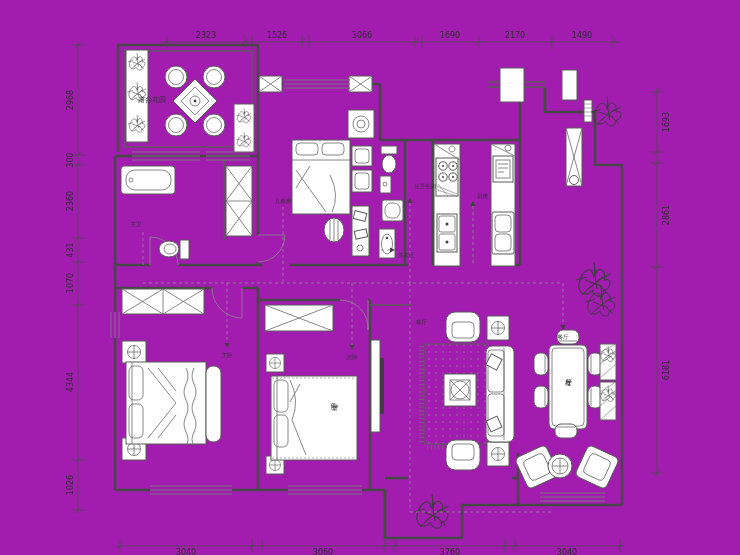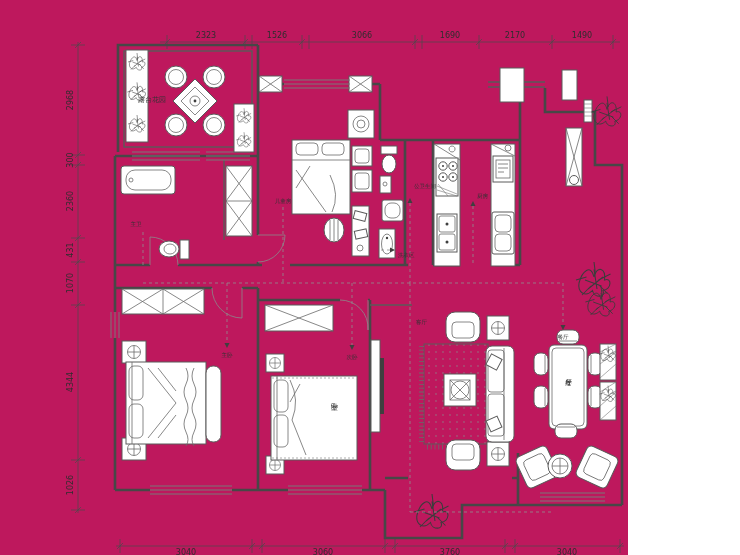--- a/index.html
+++ b/index.html
@@ -1,16 +1,16 @@
 <!DOCTYPE html>
 <html><head>
 <meta charset="utf-8">
 <style>
   html,body{margin:0;padding:0;background:#fff;}
-  .canvas{position:relative;width:628px;height:555px;background:#be185d;overflow:hidden;
+  .canvas{position:relative;width:740px;height:555px;background:#a21caf;overflow:hidden;
           font-family:"DejaVu Sans",sans-serif;text-decoration:underline;}
   svg{position:absolute;left:0;top:0;}
   svg text{font-family:"DejaVu Sans",sans-serif;fill:#2e2e2e;}
   .dimtxt{font-size:8px;}
   .lbl{font-size:5.5px;fill:#333;}
   .lbl-big{font-size:7px;}
   .vtxt{writing-mode:vertical-rl;text-orientation:upright;font-size:7px;letter-spacing:1px;}
   .wall{stroke:#474747;stroke-width:2.6;fill:none;stroke-linecap:butt;}
   .wall-thin{stroke:#5a5a5a;stroke-width:1.4;fill:none;}
   .furn{stroke:#5a5a5a;stroke-width:1;fill:#fff;}

